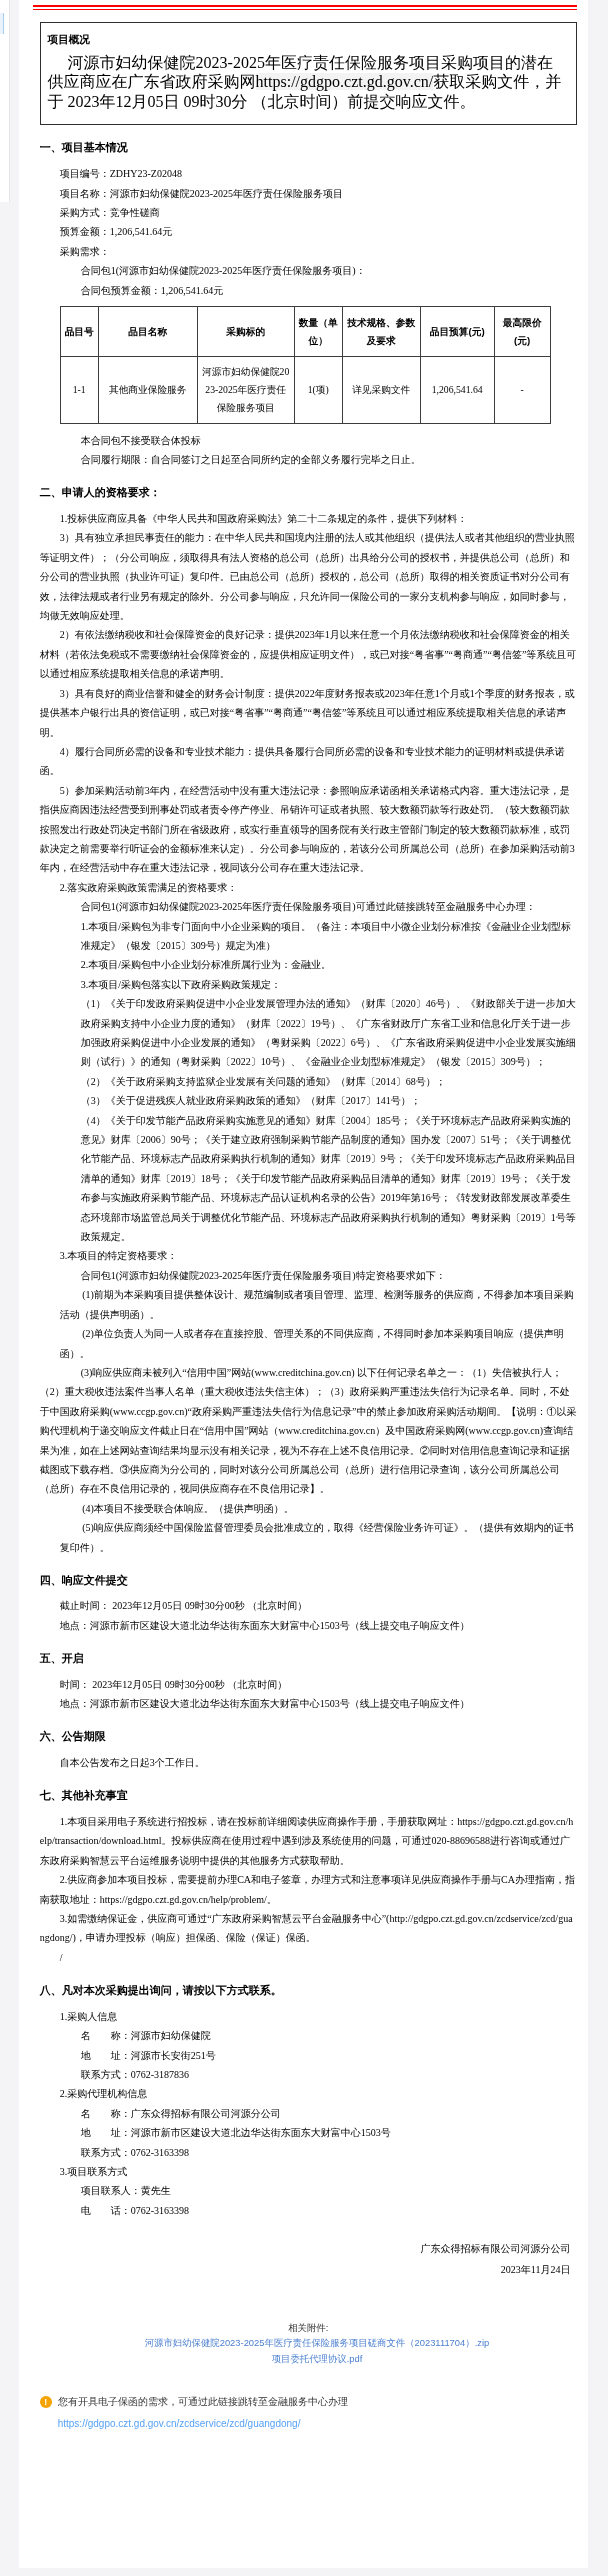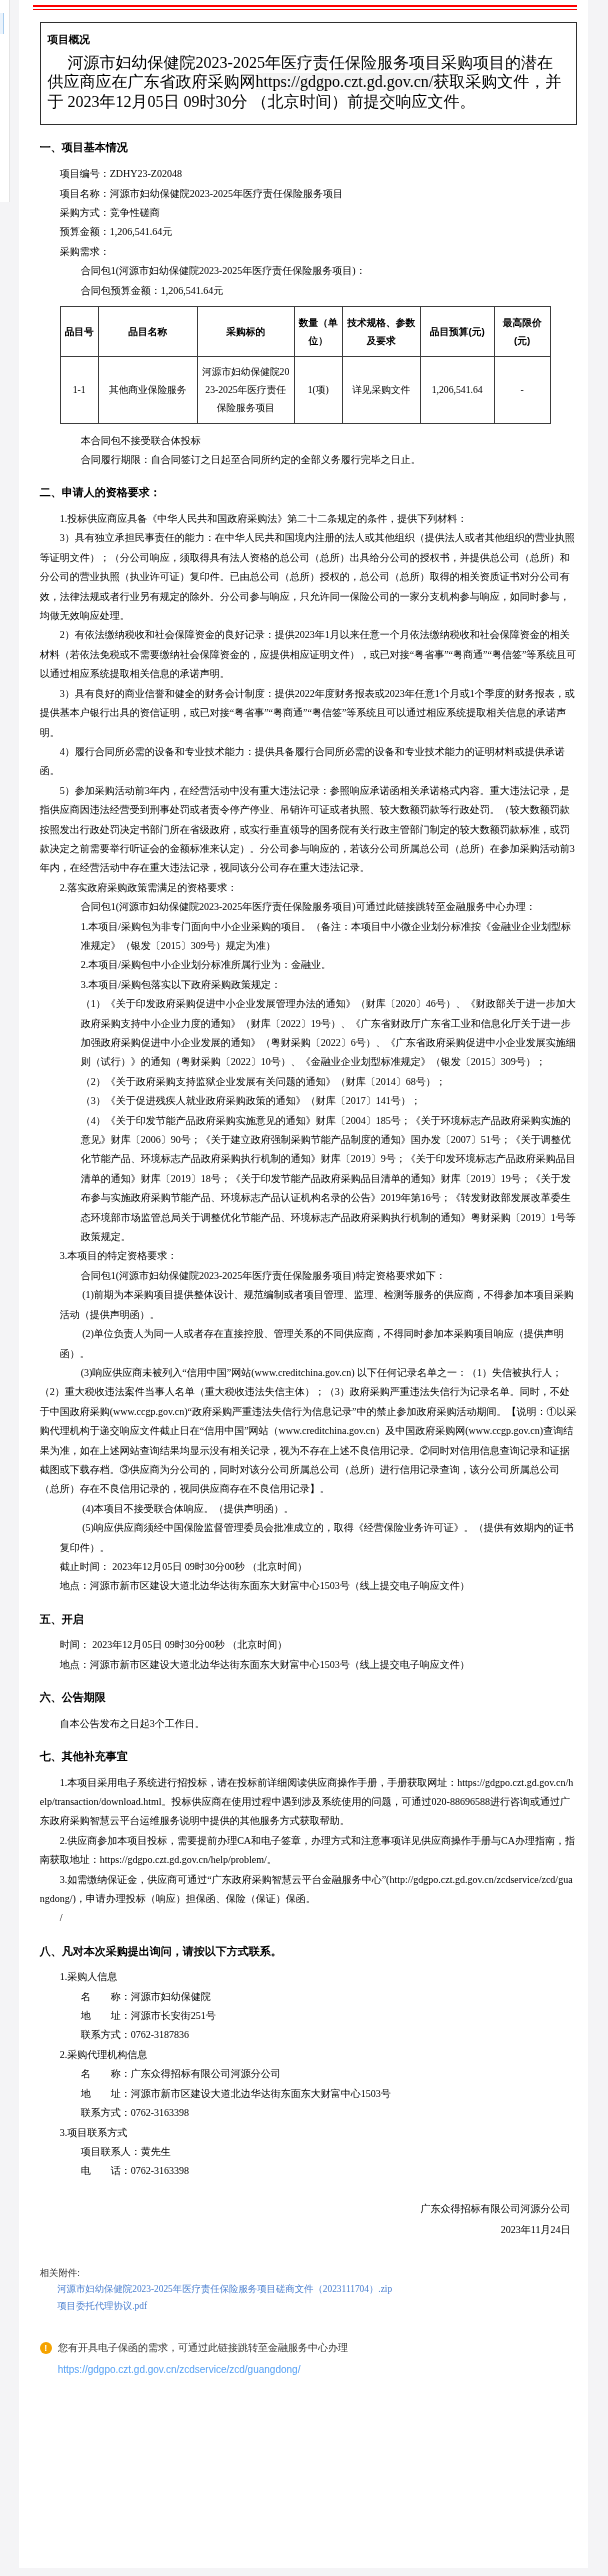--- a/index.html
+++ b/index.html
@@ -32,21 +32,21 @@
   
   .tbl-wrap{margin:6.3px 0 6.3px 20px;}
   table{border-collapse:collapse;width:490px;table-layout:fixed;}
   th,td{border:0.6px solid #3c3c3c;text-align:center;vertical-align:middle;
         font-size:9.7px;line-height:18px;padding:6.3px 3.1px;font-weight:normal;word-break:break-all;}
   th{font-family:"Liberation Sans", sans-serif;font-weight:bold;}
   
   .sig{margin-top:17.5px;text-align:right;padding-right:6.3px;}
   .sig p{line-height:21px;}
   
-  .attach{margin-top:26px;font-family:Liberation Serif, serif;}
+  .attach{margin-top:40px;font-family:Liberation Sans, sans-serif;text-align:center;}
   .attach-label{font-size:9.4px;color:#333;line-height:15px;}
   .file-link{display:block;margin-left:17.5px;color:#4a7fd0;font-size:9.4px;line-height:16.3px;text-decoration:none;cursor:pointer;}
   .notice{margin-top:27.6px;font-family:"Liberation Sans", sans-serif;}
   .notice-row{display:flex;align-items:center;}
   .notice-icon{display:inline-block;width:12px;height:12px;border-radius:50%;background:#f5a300;color:#fff;
                font-weight:bold;font-size:8.8px;line-height:12px;text-align:center;margin-right:6.3px;flex:0 0 auto;}
   .notice-text{font-size:10px;color:#333;}
   .notice-link{display:block;margin:8.8px 0 0 18px;color:#57a2f6;font-size:10px;text-decoration:none;cursor:pointer;}
 </style>
 </head>
@@ -131,20 +131,21 @@
         <p class="i2">（4）《关于印发节能产品政府采购实施意见的通知》财库〔2004〕185号；《关于环境标志产品政府采购实施的意见》财库〔2006〕90号；《关于建立政府强制采购节能产品制度的通知》国办发〔2007〕51号；《关于调整优化节能产品、环境标志产品政府采购执行机制的通知》财库〔2019〕9号；《关于印发环境标志产品政府采购品目清单的通知》财库〔2019〕18号；《关于印发节能产品政府采购品目清单的通知》财库〔2019〕19号；《关于发布参与实施政府采购节能产品、环境标志产品认证机构名录的公告》2019年第16号；《转发财政部发展改革委生态环境部市场监管总局关于调整优化节能产品、环境标志产品政府采购执行机制的通知》粤财采购〔2019〕1号等政策规定。</p>
         <p class="i1">3.本项目的特定资格要求：</p>
         <p class="i2">合同包1(河源市妇幼保健院2023-2025年医疗责任保险服务项目)特定资格要求如下：</p>
         <p class="i4">(1)前期为本采购项目提供整体设计、规范编制或者项目管理、监理、检测等服务的供应商，不得参加本项目采购活动（提供声明函）。</p>
         <p class="i4">(2)单位负责人为同一人或者存在直接控股、管理关系的不同供应商，不得同时参加本采购项目响应（提供声明函）。</p>
         <p class="i3">(3)响应供应商未被列入“信用中国”网站(www.creditchina.gov.cn) 以下任何记录名单之一：（1）失信被执行人；（2）重大税收违法案件当事人名单（重大税收违法失信主体）；（3）政府采购严重违法失信行为记录名单。同时，不处于中国政府采购(www.ccgp.gov.cn)“政府采购严重违法失信行为信息记录”中的禁止参加政府采购活动期间。【说明：①以采购代理机构于递交响应文件截止日在“信用中国”网站（www.creditchina.gov.cn）及中国政府采购网(www.ccgp.gov.cn)查询结果为准，如在上述网站查询结果均显示没有相关记录，视为不存在上述不良信用记录。②同时对信用信息查询记录和证据截图或下载存档。③供应商为分公司的，同时对该分公司所属总公司（总所）进行信用记录查询，该分公司所属总公司（总所）存在不良信用记录的，视同供应商存在不良信用记录】。</p>
         <p class="i4">(4)本项目不接受联合体响应。（提供声明函）。</p>
         <p class="i4">(5)响应供应商须经中国保险监督管理委员会批准成立的，取得《经营保险业务许可证》。（提供有效期内的证书复印件）。</p>
       </div>
       <div>
+        <div class="sec-title">四、响应文件提交</div>
         <p class="i1">截止时间： 2023年12月05日 09时30分00秒 （北京时间）</p>
         <p class="i1">地点：河源市新市区建设大道北边华达街东面东大财富中心1503号（线上提交电子响应文件）</p>
       </div>
       <div>
         <div class="sec-title">五、开启</div>
         <p class="i1">时间： 2023年12月05日 09时30分00秒 （北京时间）</p>
         <p class="i1">地点：河源市新市区建设大道北边华达街东面东大财富中心1503号（线上提交电子响应文件）</p>
       </div>
       <div>
         <div class="sec-title">六、公告期限</div>

